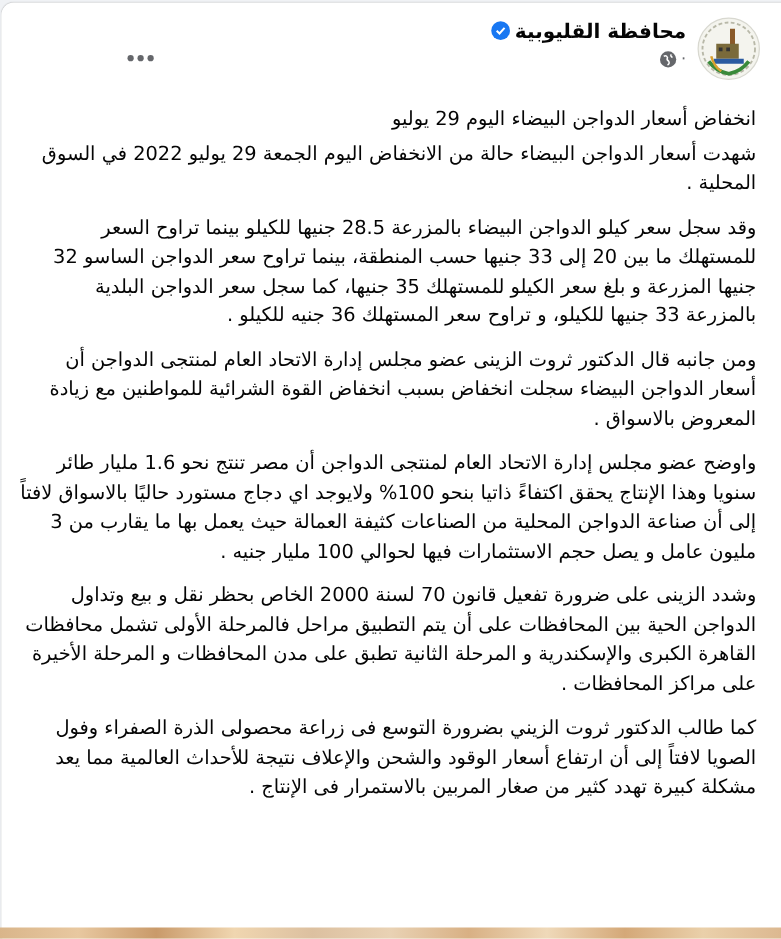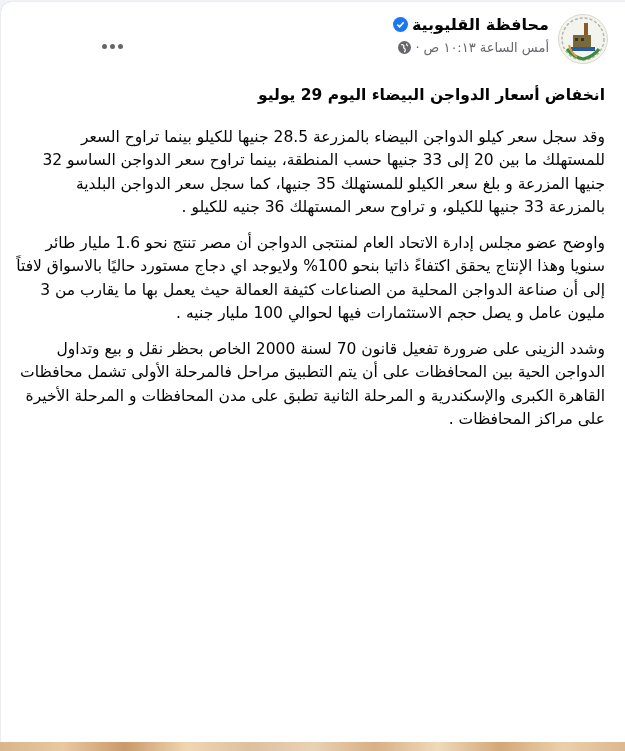--- a/index.html
+++ b/index.html
@@ -45,21 +45,21 @@
       position: absolute; left: 28px; top: 26px; width: 32px; height: 20px;
       display: flex; gap: 3px; align-items: center; justify-content: center;
     }
     .more span { width: 5px; height: 5px; border-radius: 50%; background: #65676b; display: block; }
     .post {
       position: absolute; right: 20px; top: 84px; width: 590px;
       direction: rtl; text-align: right;
       font-size: 15.5px; line-height: 23.5px; color: #050505;
     }
     .post p { margin: 0 0 12px 0; }
-    .post p.title { margin-bottom: 18px; font-weight: bold; }
+    .post p.title { margin-bottom: 4px; }
   </style>
 </head>
 <body>
 
 <div class="card"></div>
 
 <div class="header">
   <div class="avatar">
     <svg width="48" height="48" viewBox="0 0 48 48">
       <circle cx="24" cy="24" r="21" fill="none" stroke="#b8b8a8" stroke-width="1.5" stroke-dasharray="3 2"></circle>
@@ -74,36 +74,38 @@
   </div>
   <div class="page-name">
     <span>محافظة القليوبية</span>
     <span class="verified">
       <svg width="9" height="9" viewBox="0 0 10 10">
           <path d="M1.5 5.2 L4 7.5 L8.5 2.5" stroke="#fff" stroke-width="1.8" fill="none"></path>
         </svg>
     </span>
   </div>
   <div class="meta">
-    <span>أمس الساعة ١٠:١٣ ص</span>
     <span>·</span>
     <span class="globe">
       <svg width="13" height="13" viewBox="0 0 13 13">
           <path d="M3 4 Q5 3 6 5 Q5 7 7 8 Q8 10 6 11" fill="none" stroke="#fff" stroke-width="1.2"></path>
           <path d="M9 2.5 Q8 4 10 5" fill="none" stroke="#fff" stroke-width="1.2"></path>
         </svg>
     </span>
   </div>
   <div class="more">
     <span></span>
     <span></span>
     <span></span>
   </div>
 </div>
 
 <div class="post">
   <p class="title">انخفاض أسعار الدواجن البيضاء اليوم 29 يوليو</p>
+  <p>شهدت أسعار الدواجن البيضاء حالة من الانخفاض اليوم الجمعة 29 يوليو 2022 في السوق المحلية .</p>
   <p>وقد سجل سعر كيلو الدواجن البيضاء بالمزرعة 28.5 جنيها للكيلو بينما تراوح السعر للمستهلك ما بين 20 إلى 33 جنيها حسب المنطقة، بينما تراوح سعر الدواجن الساسو 32 جنيها المزرعة و بلغ سعر الكيلو للمستهلك 35 جنيها، كما سجل سعر الدواجن البلدية بالمزرعة 33 جنيها للكيلو، و تراوح سعر المستهلك 36 جنيه للكيلو .</p>
+  <p>ومن جانبه قال الدكتور ثروت الزينى عضو مجلس إدارة الاتحاد العام لمنتجى الدواجن أن أسعار الدواجن البيضاء سجلت انخفاض بسبب انخفاض القوة الشرائية للمواطنين مع زيادة المعروض بالاسواق .</p>
   <p>واوضح عضو مجلس إدارة الاتحاد العام لمنتجى الدواجن أن مصر تنتج نحو 1.6 مليار طائر سنويا وهذا الإنتاج يحقق اكتفاءً ذاتيا بنحو 100% ولايوجد اي دجاج مستورد حاليًا بالاسواق لافتاً إلى أن صناعة الدواجن المحلية من الصناعات كثيفة العمالة حيث يعمل بها ما يقارب من 3 مليون عامل و يصل حجم الاستثمارات فيها لحوالي 100 مليار جنيه .</p>
   <p>وشدد الزينى على ضرورة تفعيل قانون 70 لسنة 2000 الخاص بحظر نقل و بيع وتداول الدواجن الحية بين المحافظات على أن يتم التطبيق مراحل فالمرحلة الأولى تشمل محافظات القاهرة الكبرى والإسكندرية و المرحلة الثانية تطبق على مدن المحافظات و المرحلة الأخيرة على مراكز المحافظات .</p>
+  <p>كما طالب الدكتور ثروت الزيني بضرورة التوسع فى زراعة محصولى الذرة الصفراء وفول الصويا لافتاً إلى أن ارتفاع أسعار الوقود والشحن والإعلاف نتيجة للأحداث العالمية مما يعد مشكلة كبيرة تهدد كثير من صغار المربين بالاستمرار فى الإنتاج .</p>
 </div>
 
 <div class="bottom-image"></div>
 
 </body></html>

